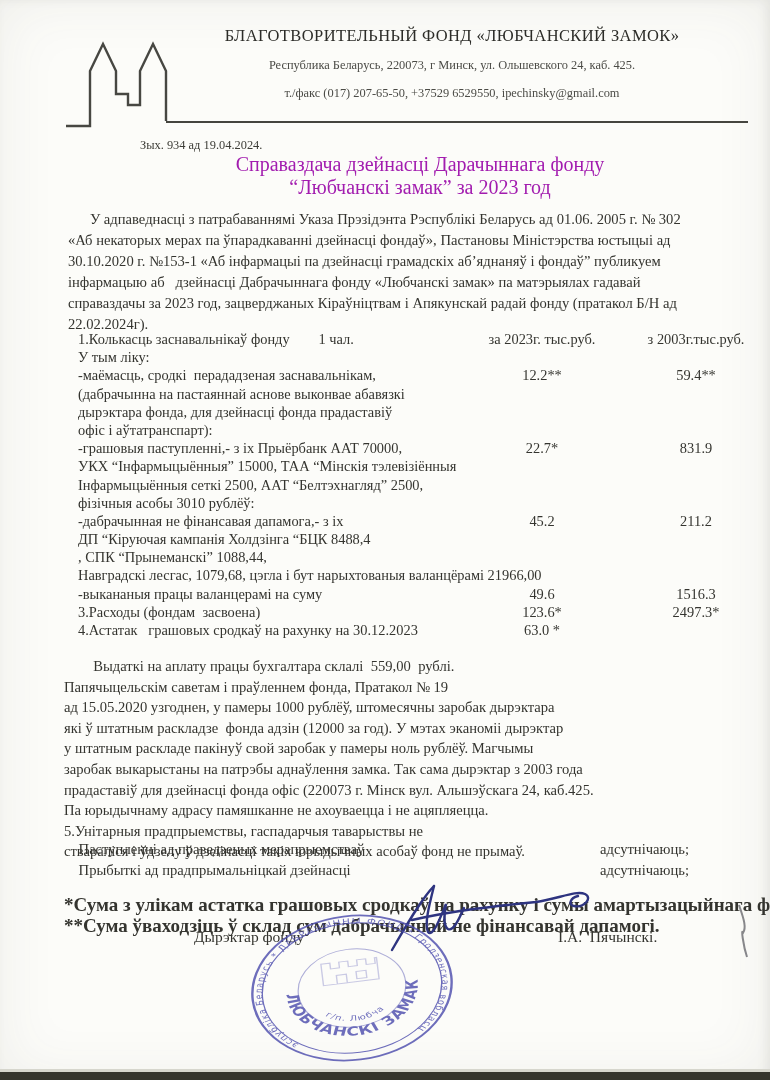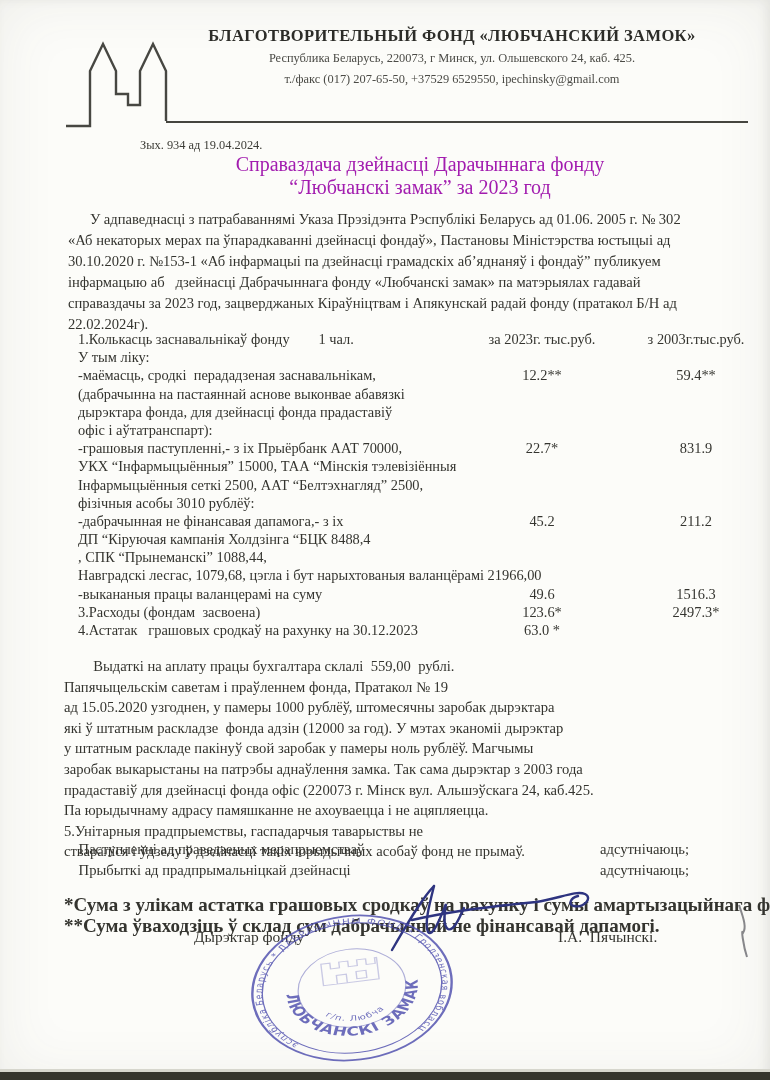--- a/index.html
+++ b/index.html
@@ -3,22 +3,22 @@
 <meta charset="utf-8">
 <style>
   html,body{margin:0;padding:0;}
   body{background:#e8e8e4;font-family:"Liberation Serif","DejaVu Serif",serif;}
   .sheet{position:relative;width:770px;height:1080px;background:#fcfcf9;overflow:hidden;
          box-shadow:inset 0 0 60px rgba(80,80,70,.08), inset -4px 0 10px rgba(80,80,70,.08);
          color:#34342f;}
   .pre{white-space:pre;}
   
   .hdr{position:absolute;top:26px;left:172px;width:560px;text-align:center;}
-  .org{font-size:16.5px;font-weight:bold;letter-spacing:.4px;color:#2c2c28;}
-  .addr{font-size:12.4px;line-height:16.5px;color:#4b4b46;margin-top:4px;}
+  .org{font-size:16.5px;font-weight:normal;letter-spacing:.4px;color:#2c2c28;}
+  .addr{font-size:12.4px;line-height:16.5px;color:#4b4b46;margin-top:11px;}
   .addr:first-of-type{margin-top:7px;}
   .rule{position:absolute;top:121px;left:166px;width:582px;height:2px;background:#45453f;}
   .castle-svg{position:absolute;top:16px;left:28px;}
   
   .ref{position:absolute;top:138px;left:140px;font-size:12.4px;color:#3c3c36;}
   .titles{position:absolute;top:153px;left:70px;width:700px;text-align:center;
           font-size:20px;line-height:23px;color:#a21caf;}
   
   .intro{position:absolute;top:209px;left:68px;font-size:14.6px;line-height:20.9px;color:#34342f;}
   

